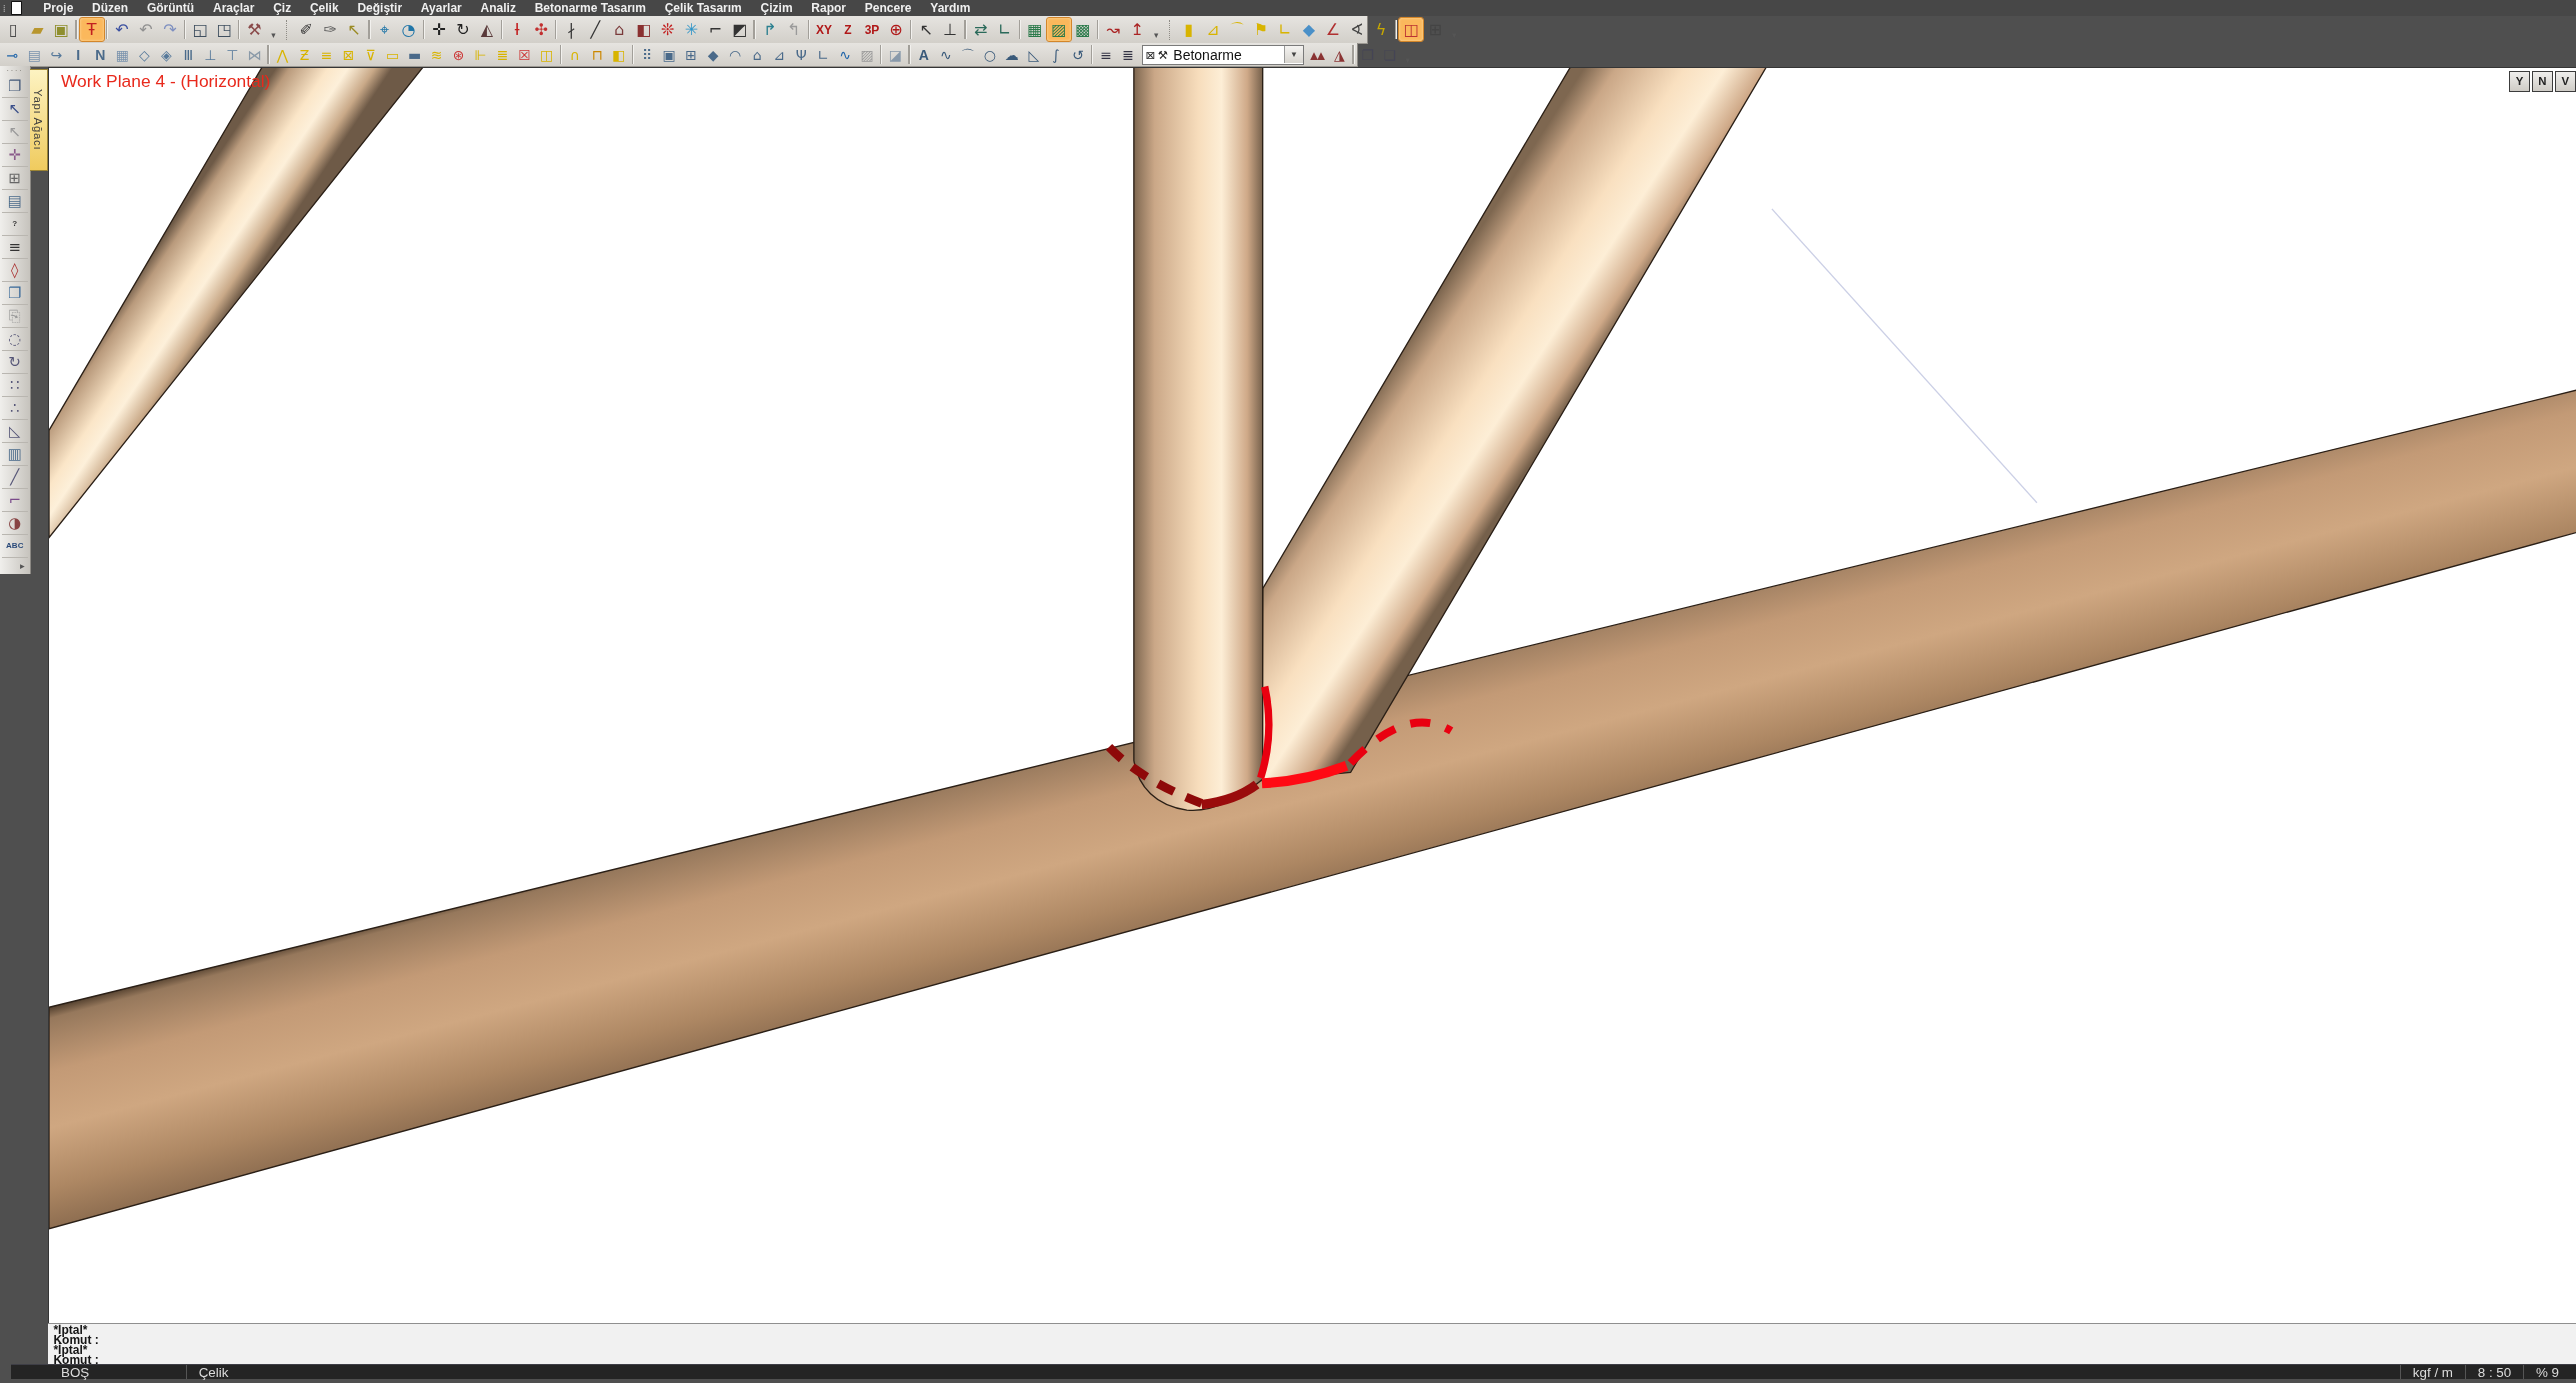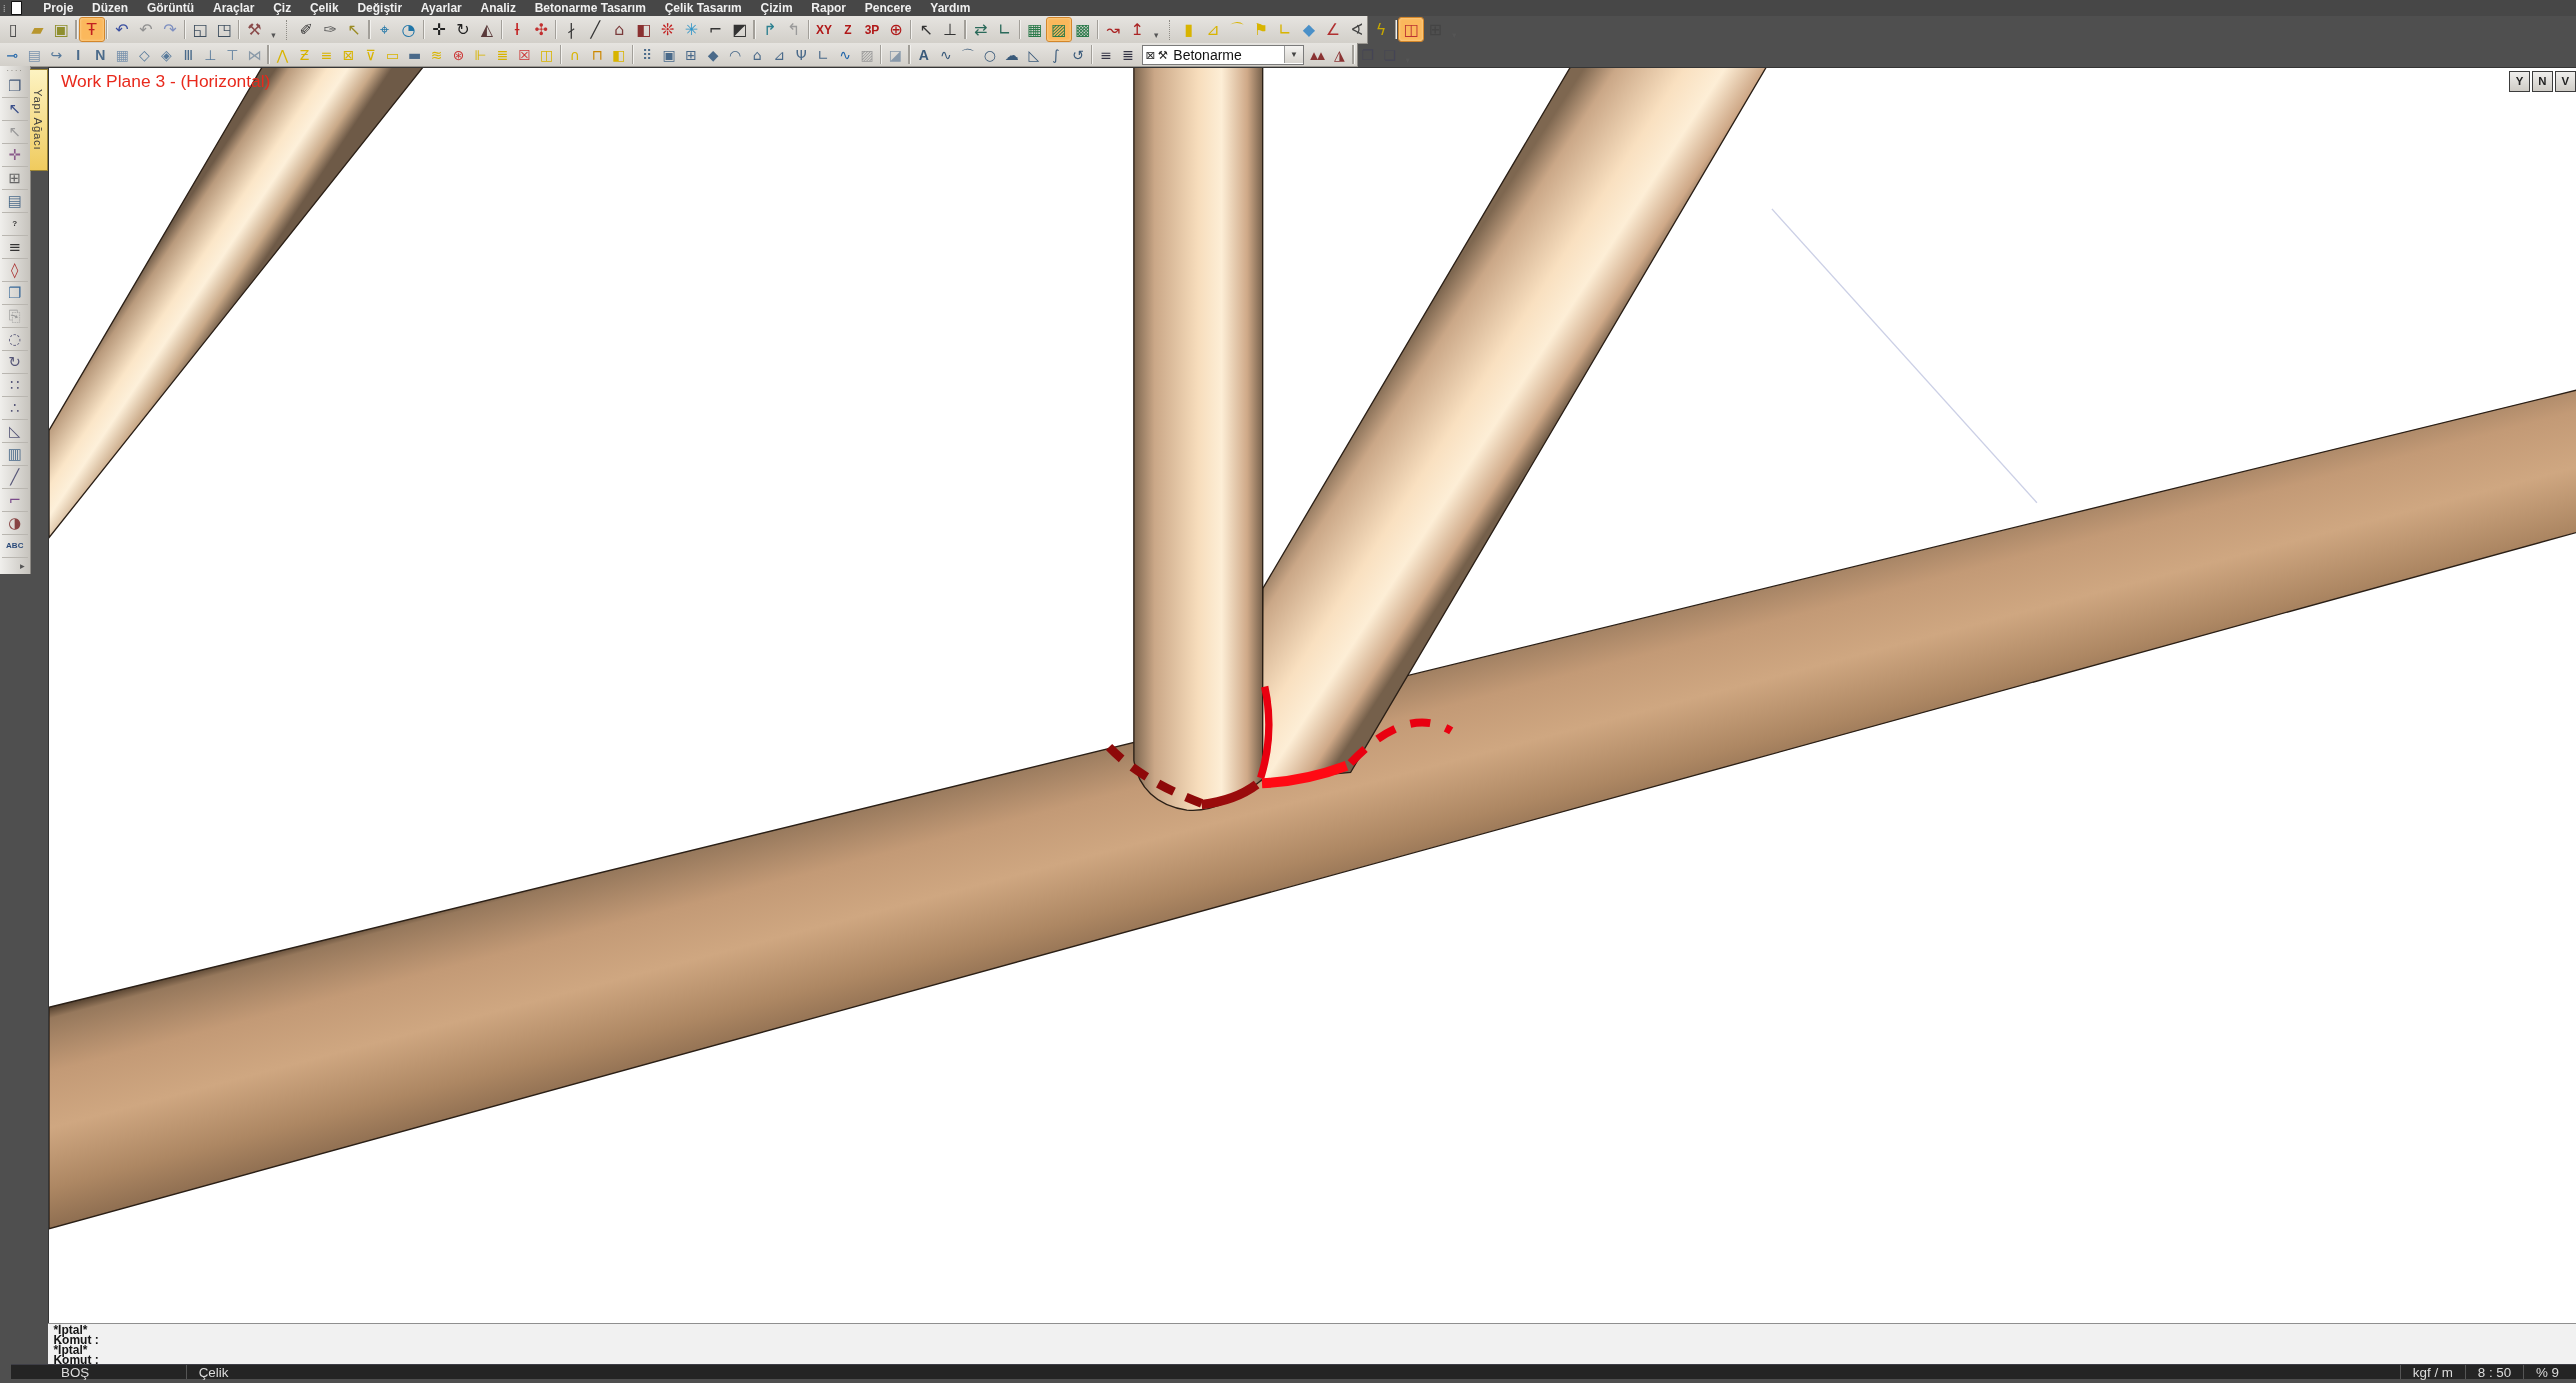--- a/index.html
+++ b/index.html
@@ -622,21 +622,21 @@
 
     <path d="M1689,98 L1881,98 L1881,1160 C1850,1186 1808,1210 1768,1206 C1723,1200 1695,1172 1689,1132 Z" fill="url(#gB)" stroke="#2a1f16" stroke-width="2"></path>
 
     <path d="M1652,1112 Q1700,1162 1790,1196" fill="none" stroke="#8e0909" stroke-width="13" stroke-dasharray="26 20"></path>
     <path d="M1790,1198 Q1840,1192 1872,1168" fill="none" stroke="#9a0c0c" stroke-width="14"></path>
     <path d="M1884,1022 Q1899,1090 1878,1158" fill="none" stroke="#e90010" stroke-width="11"></path>
     <path d="M1880,1166 Q1945,1163 2006,1140" fill="none" stroke="#ff0a14" stroke-width="15"></path>
     <path d="M2012,1136 Q2095,1048 2162,1088" fill="none" stroke="#e90010" stroke-width="12" stroke-dasharray="30 24"></path>
   </svg>
 
-  <div id="workplane-label">Work Plane 3 - (Horizontal)</div>
+  <div id="workplane-label">Work Plane 4 - (Horizontal)</div>
 
   <div id="nav-buttons">
 
   <span class="nav-btn">
         <span class="glyph">Y</span>
       </span>
       <span class="nav-btn">
         <span class="glyph">N</span>
       </span>
       <span class="nav-btn">

